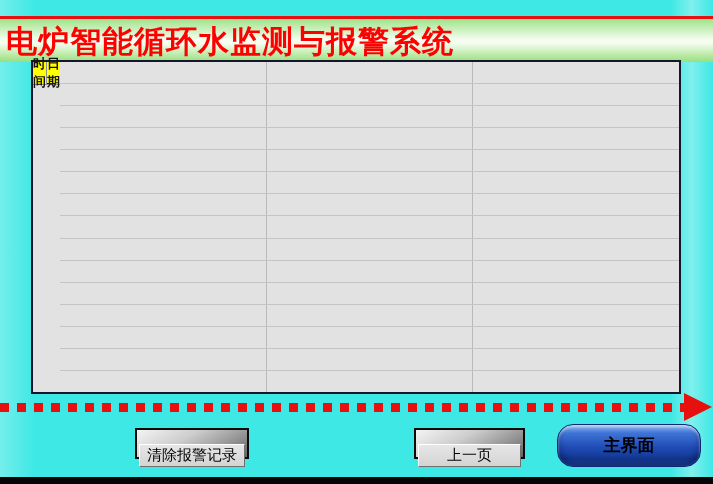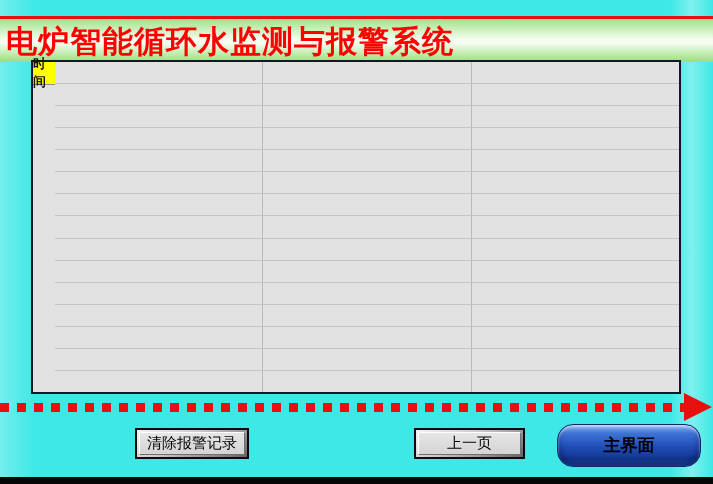--- a/index.html
+++ b/index.html
@@ -74,21 +74,21 @@
   .btn-gray{
     position:absolute;height:31px;box-sizing:border-box;
     border:2px solid #0B0B0B;padding:2px;cursor:pointer;
     background:linear-gradient(150deg,#F4F4F4 0%,#CDCDCD 40%,#9A9A9A 70%,#646464 100%);
   }
   .btn-gray .face{
     width:100%;height:100%;box-sizing:border-box;
     display:flex;align-items:center;justify-content:center;
     background:linear-gradient(180deg,#E6E6E6 0%,#D4D4D4 100%);
     border:1px solid;border-color:#FFFFFF #6F6F6F #6F6F6F #FFFFFF;
-    font-size:15px;color:#000;white-space:nowrap;
+    font-size:15px;color:#000;white-space:nowrap;margin-top:12px;
   }
   #btn-clear{left:135px;top:428px;width:114px;}
   #btn-next {left:283px;top:428px;width:109px;}
   #btn-prev {left:414px;top:428px;width:111px;}
   
   .btn-blue{
     position:absolute;left:557px;top:424px;width:144px;height:43px;
     box-sizing:border-box;border-radius:16px;cursor:pointer;
     border:1px solid #0D2A6E;
     background:linear-gradient(180deg,#8CB6F2 0%,#3F74D6 20%,var(--main-button-blue,#1E4BB4) 55%,#143A96 82%,#2C5BC0 100%);
@@ -107,20 +107,21 @@
 
 <div id="screen">
 
   <div class="banner">
     <div class="title">电炉智能循环水监测与报警系统</div>
   </div>
 
   <div class="alarm-table">
     <div class="thead">
         <div class="th">时间</div>
+        <div class="th">日期</div>
       </div>
     <div class="tbody">
         <div class="trow">
           <div class="td"></div>
           <div class="td"></div>
           <div class="td"></div>
         </div>
         <div class="trow">
           <div class="td"></div>
           <div class="td"></div>

